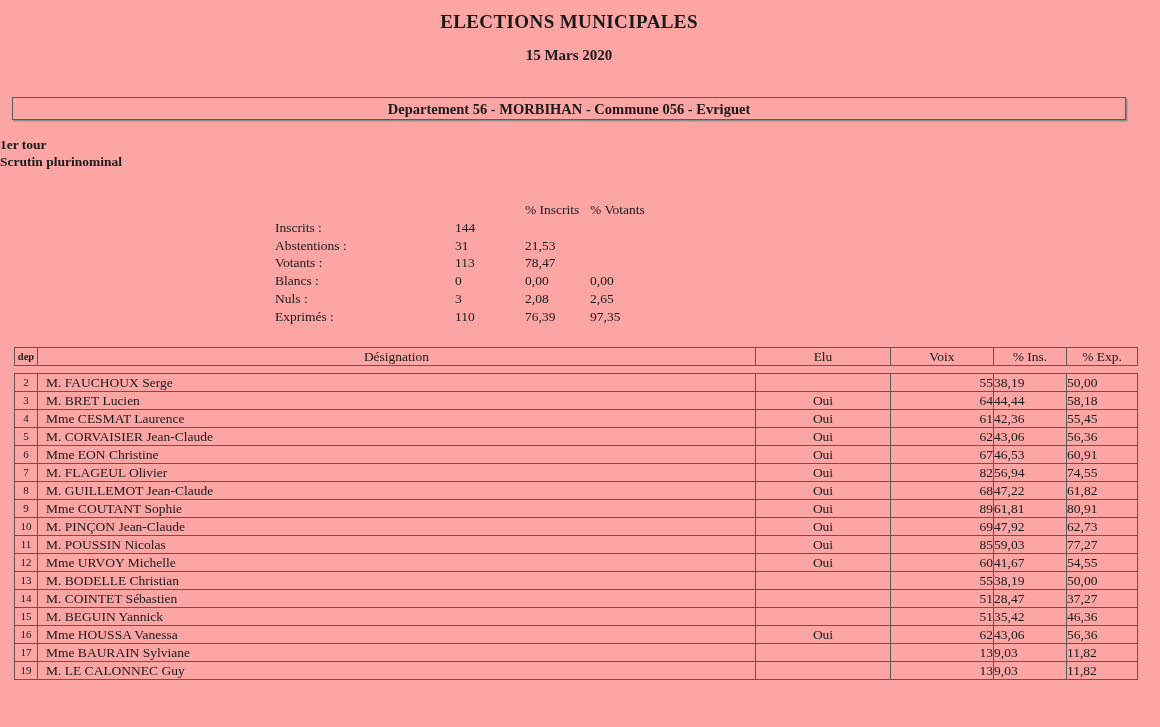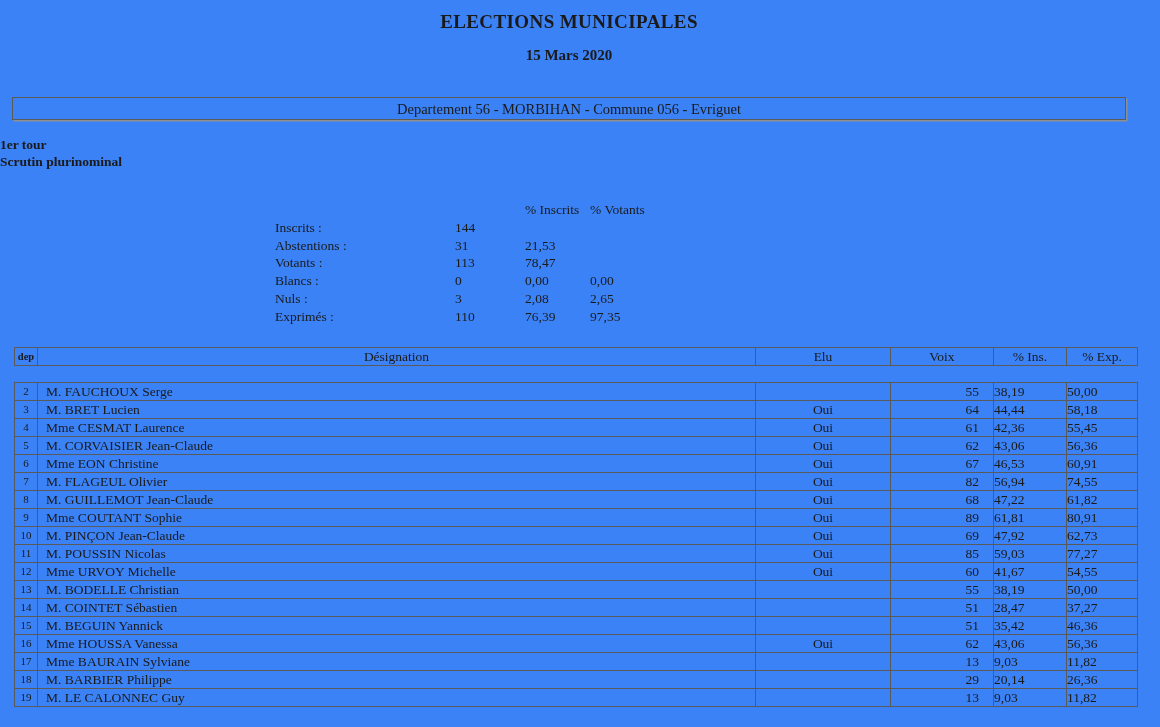--- a/index.html
+++ b/index.html
@@ -2,63 +2,63 @@
 <html><head>
 <meta charset="utf-8">
 <style>
   html,body{margin:0;padding:0;background:#ffffff;}
   body{
     width:1160px;height:727px;overflow:hidden;
     font-family:"Liberation Serif","DejaVu Serif",serif;
     color:#1a1a1a;
     -webkit-font-smoothing:antialiased;
   }
-  .page{position:relative;width:1160px;height:727px;background:#3b82f6;}
+  .page{position:relative;width:1160px;height:727px;background:#fca5a5;}
 
   
   .title-block{position:absolute;top:11px;left:0;width:1138px;text-align:center;}
   .main-title{font-size:19px;font-weight:bold;letter-spacing:0.4px;line-height:22px;}
   .sub-title{font-size:15px;font-weight:bold;line-height:19px;margin-top:13px;}
 
   
   .commune-box{
     position:absolute;top:97px;left:12px;width:1112px;height:21px;
     border:1px solid #5a5a5a;box-shadow:1.5px 1.5px 0 #8f8f8f;
     text-align:center;line-height:21px;
   }
-  .commune-box span{font-size:14.5px;font-weight:normal;}
+  .commune-box span{font-size:14.5px;font-weight:bold;}
 
   
   .round-block{position:absolute;top:137px;left:0;width:1138px;text-align:left;}
   .round-line{font-size:13.5px;font-weight:bold;line-height:16.5px;}
 
   
   .stats{
     position:absolute;top:201px;left:275px;
     display:grid;grid-template-columns:180px 70px 65px 75px;
     font-size:13.5px;line-height:17.8px;
   }
   .s-cell{white-space:nowrap;}
 
   
   .results{position:absolute;top:347px;left:14px;width:1123px;}
   table{border-collapse:collapse;table-layout:fixed;width:1123px;}
-  .tbl-head{margin-bottom:16px;}
+  .tbl-head{margin-bottom:7px;}
   th,td{
     border:1px solid #5a5a5a;
     font-weight:normal;font-size:13.5px;
     height:17px;line-height:17px;
     padding:0;overflow:hidden;white-space:nowrap;
   }
   th{text-align:center;}
   th.c-dep{font-weight:bold;font-size:10.5px;}
   td.c-dep{font-size:11px;text-align:center;}
   td.c-designation{text-align:left;padding-left:8px;margin-top:24px;}
   td.c-elu{text-align:center;}
-  td.c-voix{text-align:right;padding-right:14px;}
+  td.c-voix{text-align:right;}
   td.c-ins,td.c-exp{padding-right:8px;}
 </style>
 </head>
 <body>
 
 <div class="page">
 
   <div class="title-block">
     <div class="main-title">ELECTIONS MUNICIPALES</div>
     <div class="sub-title">15 Mars 2020</div>
@@ -264,28 +264,20 @@
       </tr>
       <tr>
         <td class="c-dep">17</td>
         <td class="c-designation">Mme BAURAIN Sylviane</td>
         <td class="c-elu"></td>
         <td class="c-voix">13</td>
         <td class="c-ins">9,03</td>
         <td class="c-exp">11,82</td>
       </tr>
       <tr>
-        <td class="c-dep">18</td>
-        <td class="c-designation">M. BARBIER Philippe</td>
-        <td class="c-elu"></td>
-        <td class="c-voix">29</td>
-        <td class="c-ins">20,14</td>
-        <td class="c-exp">26,36</td>
-      </tr>
-      <tr>
         <td class="c-dep">19</td>
         <td class="c-designation">M. LE CALONNEC Guy</td>
         <td class="c-elu"></td>
         <td class="c-voix">13</td>
         <td class="c-ins">9,03</td>
         <td class="c-exp">11,82</td>
       </tr>
     </tbody>
       </table>
   </div>

